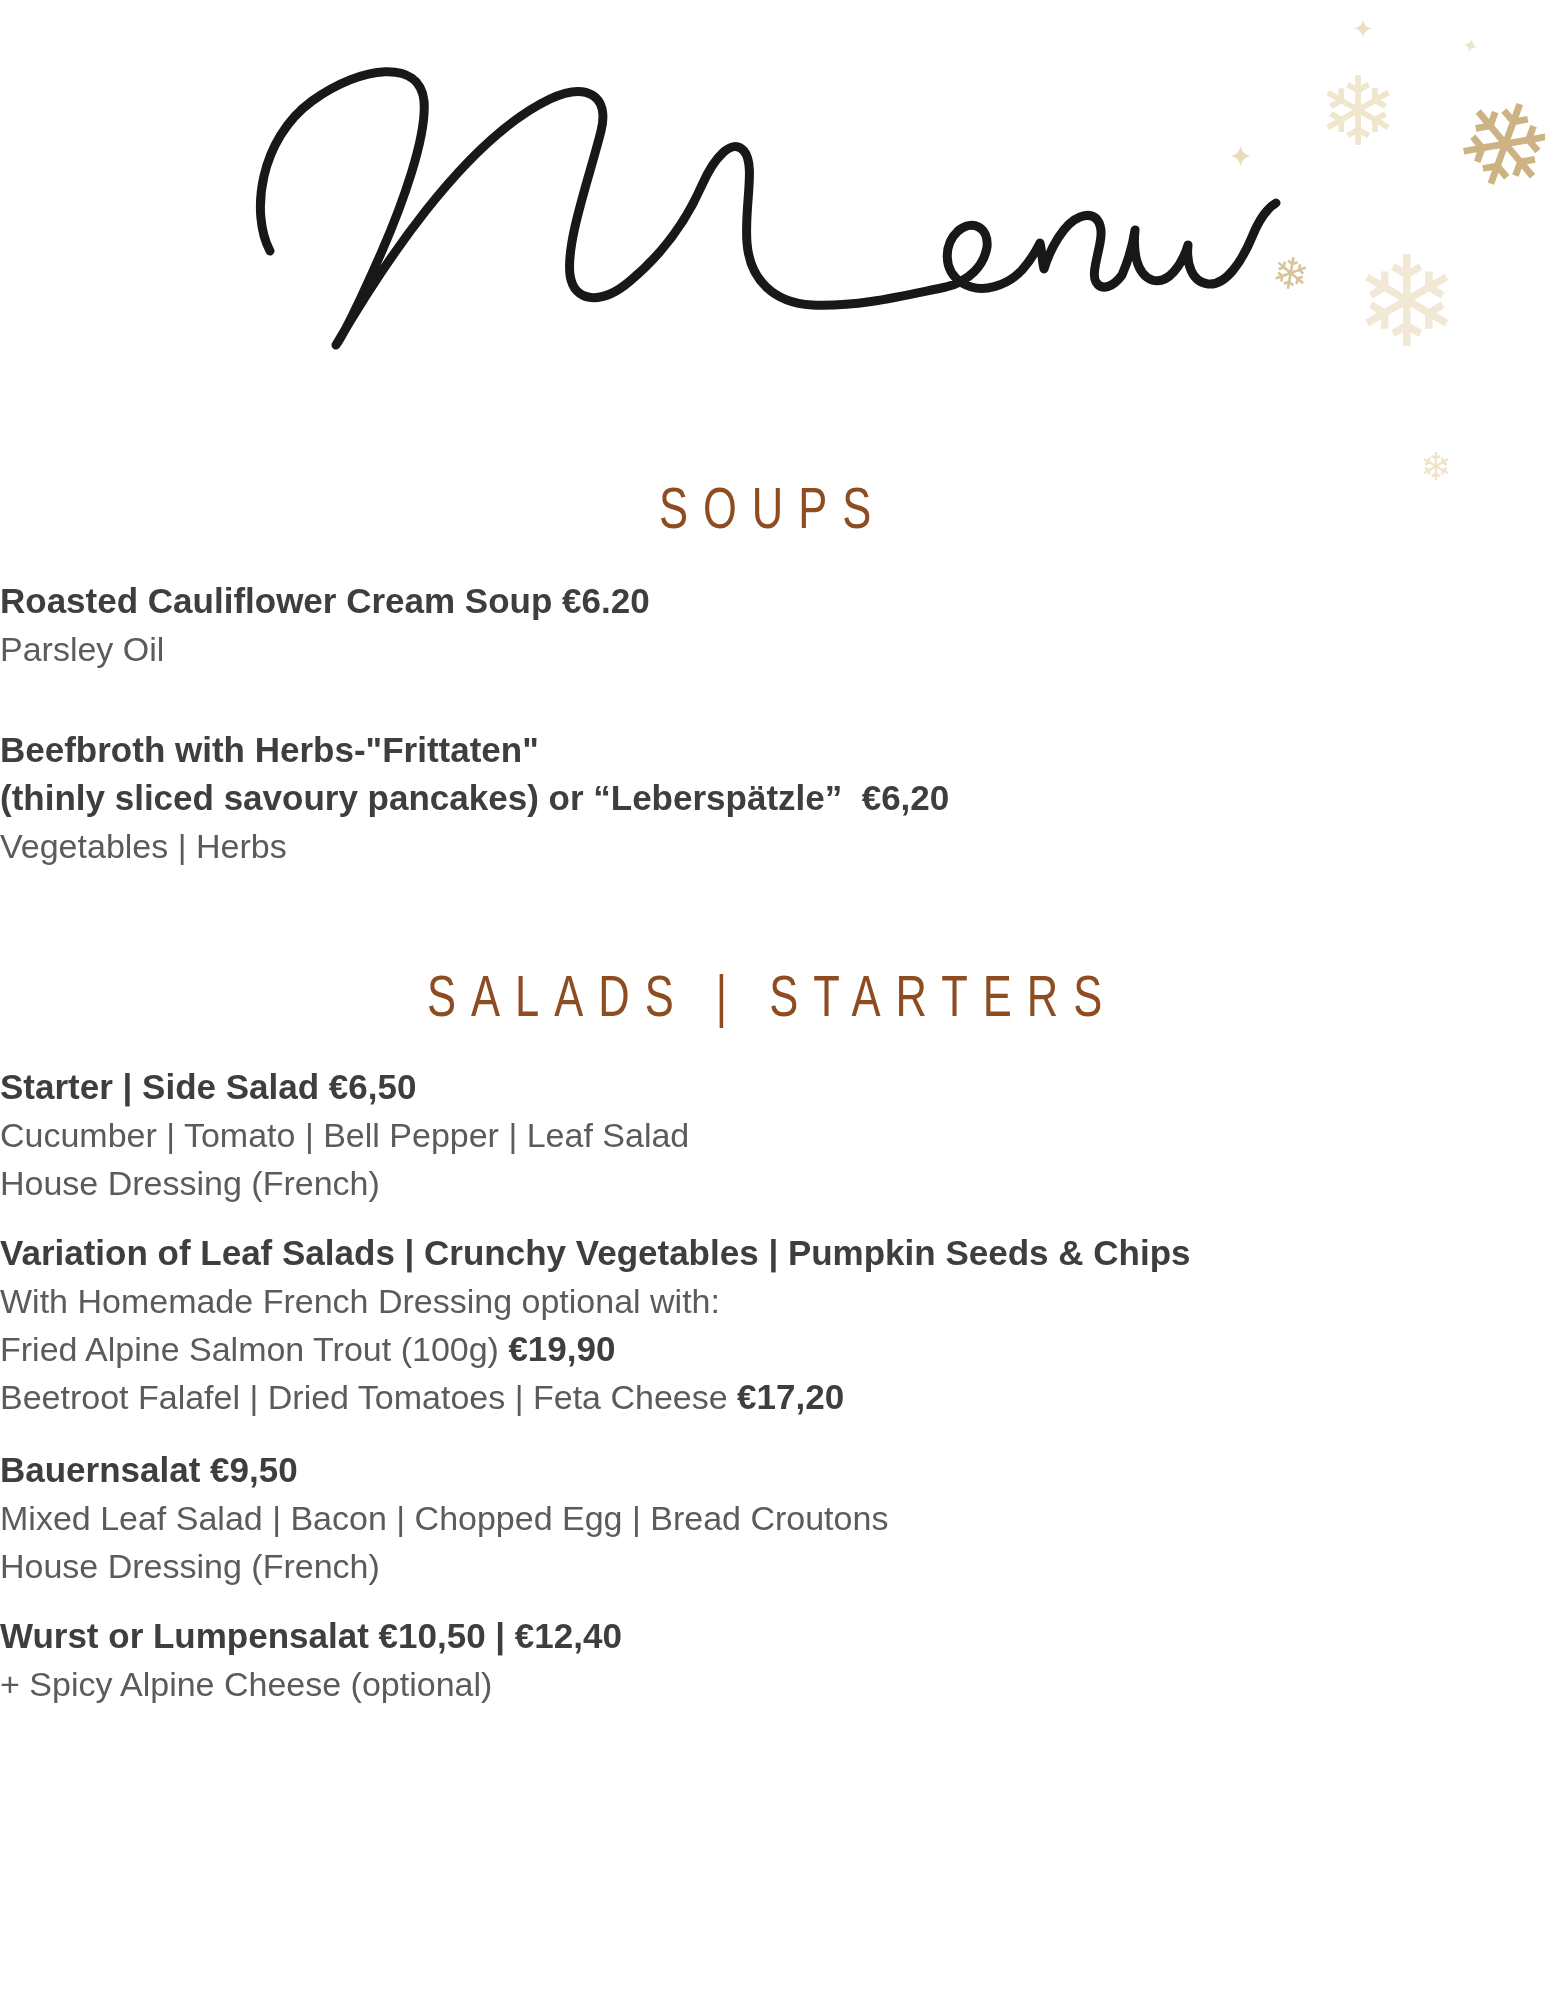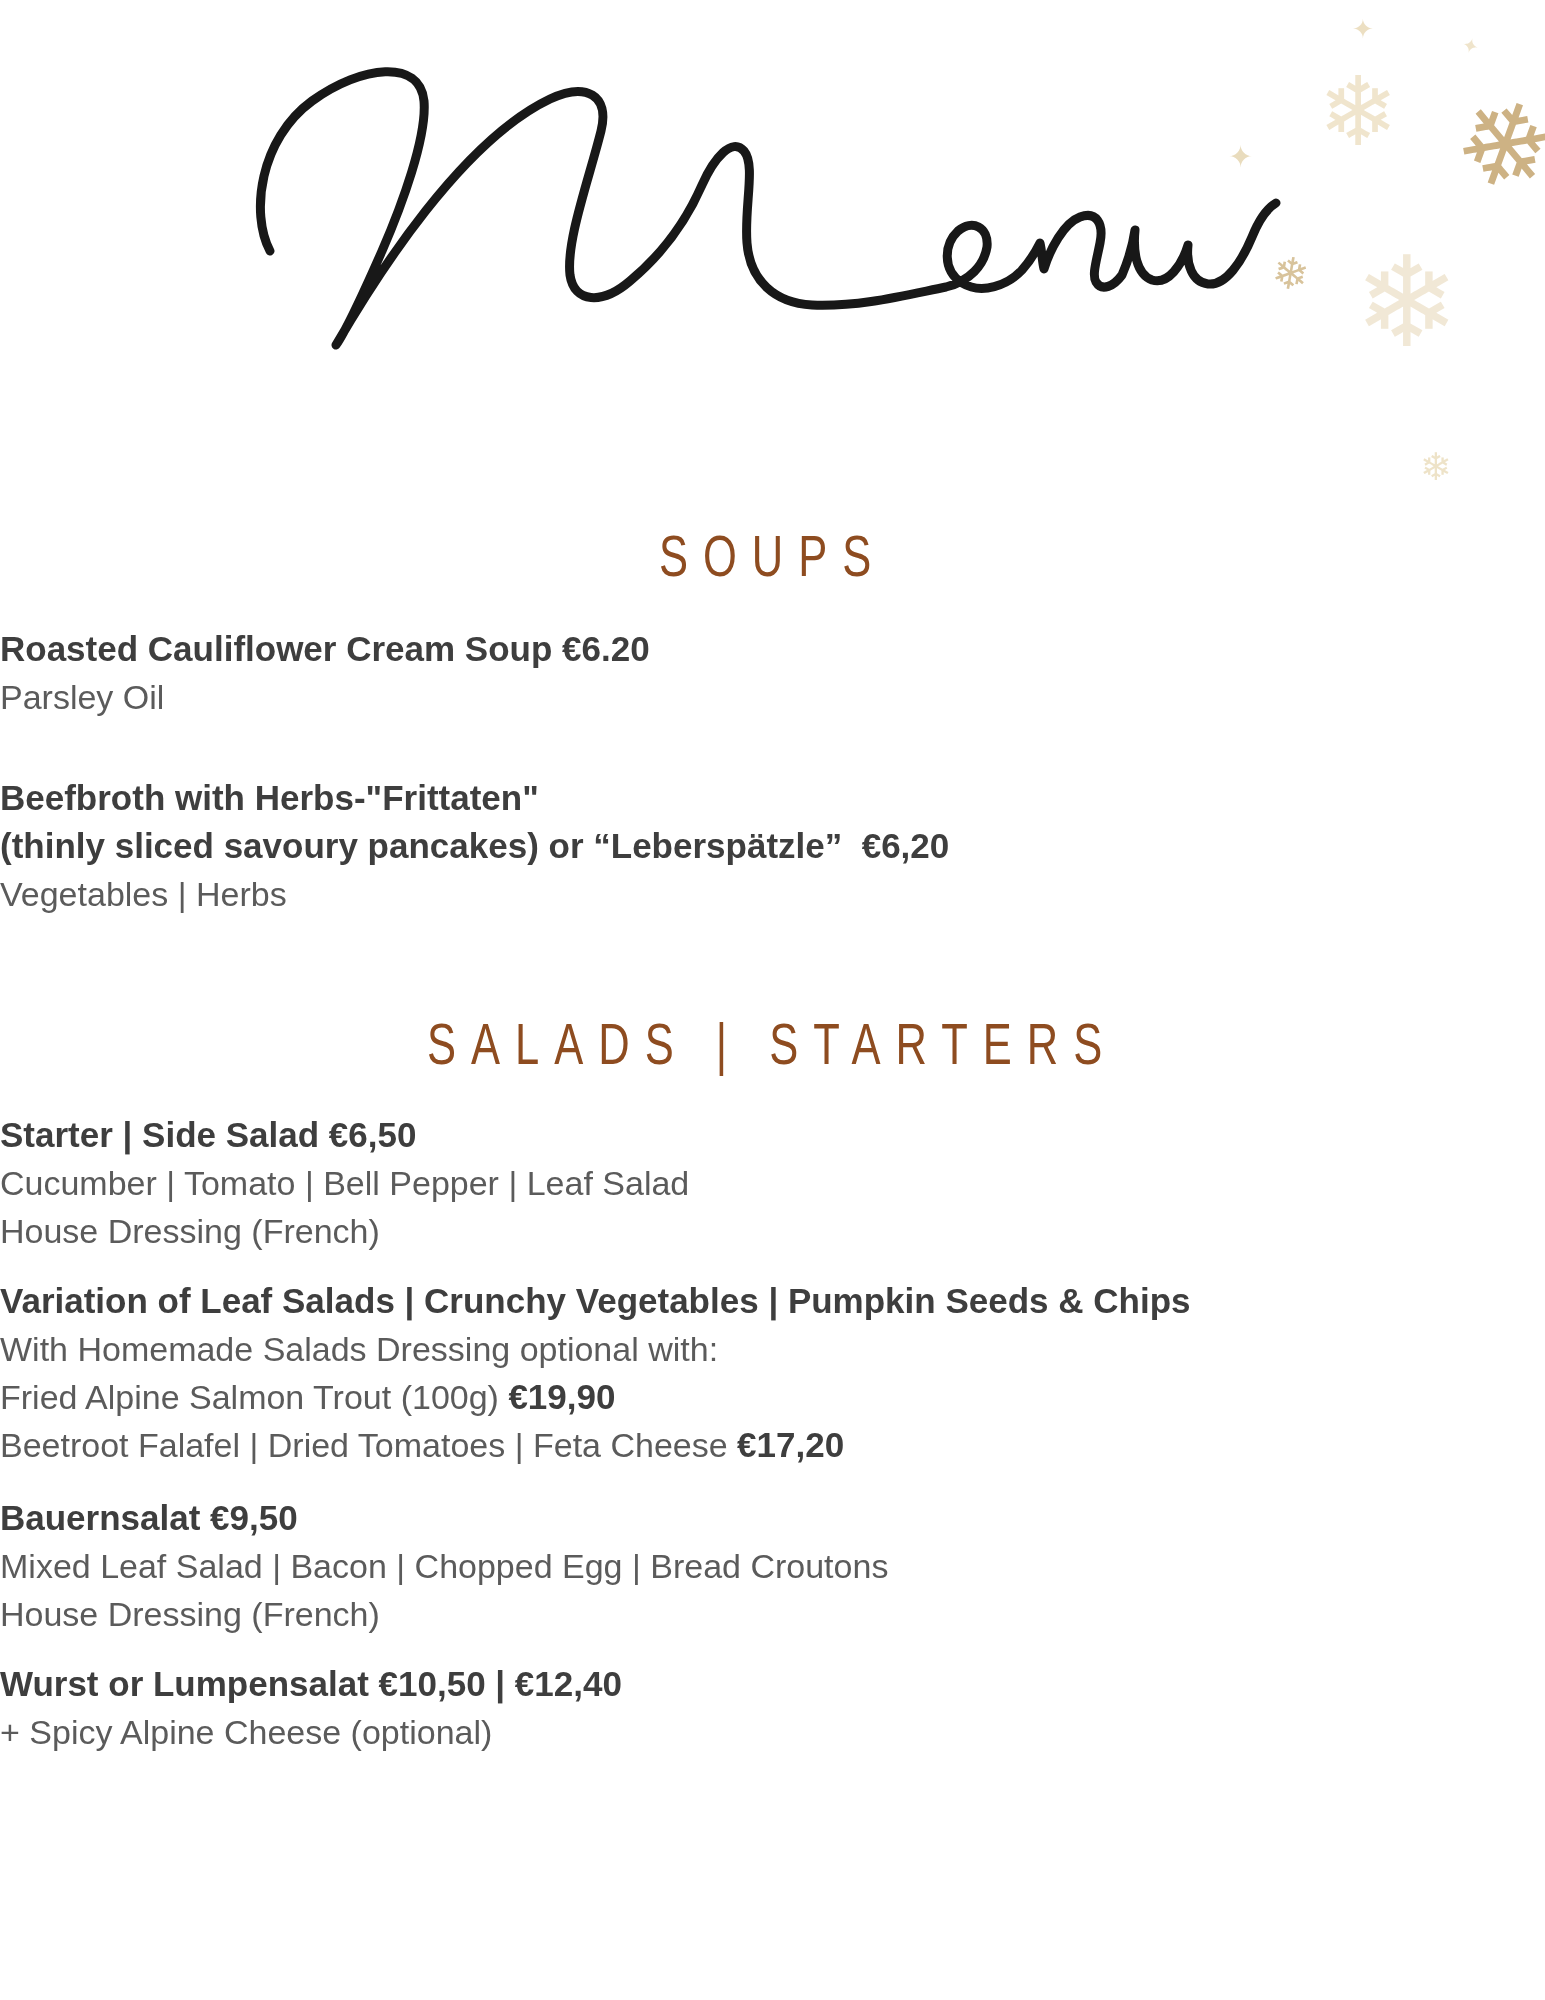--- a/index.html
+++ b/index.html
@@ -20,21 +20,21 @@
     pointer-events:none;
     display:inline-block;
   }
 
   
   .script-title{position:absolute;left:230px;top:55px;width:1080px;height:310px;}
   .script-title svg{display:block;width:100%;height:100%;}
   .script-stroke{fill:none;stroke:#181818;stroke-width:9;stroke-linecap:round;stroke-linejoin:round;}
 
   
-  .content{position:absolute;top:0;left:0;width:100%;margin-top:48px;}
+  .content{position:absolute;top:0;left:0;width:100%;}
 
   .heading{
     text-align:center;
     color:#8e4c20;
     font-size:58px;
     line-height:60px;
     font-weight:400;
   }
   .heading-inner{
     display:inline-block;
@@ -110,21 +110,21 @@
       </div>
       <div class="section sec-1">
         <div class="heading"><span class="heading-inner">SALADS | STARTERS</span></div>
         <div class="item">
           <div class="line"><span class="seg-b">Starter | Side Salad €6,50</span></div>
           <div class="line"><span class="seg-r">Cucumber | Tomato | Bell Pepper | Leaf Salad</span></div>
           <div class="line"><span class="seg-r">House Dressing (French)</span></div>
         </div>
         <div class="item">
           <div class="line"><span class="seg-b">Variation of Leaf Salads | Crunchy Vegetables | Pumpkin Seeds &amp; Chips</span></div>
-          <div class="line"><span class="seg-r">With Homemade Salads Dressing optional with:</span></div>
+          <div class="line"><span class="seg-r">With Homemade French Dressing optional with:</span></div>
           <div class="line"><span class="seg-r">Fried Alpine Salmon Trout (100g) </span><span class="seg-b">€19,90</span></div>
           <div class="line"><span class="seg-r">Beetroot Falafel | Dried Tomatoes | Feta Cheese </span><span class="seg-b">€17,20</span></div>
         </div>
         <div class="item">
           <div class="line"><span class="seg-b">Bauernsalat €9,50</span></div>
           <div class="line"><span class="seg-r">Mixed Leaf Salad | Bacon | Chopped Egg | Bread Croutons</span></div>
           <div class="line"><span class="seg-r">House Dressing (French)</span></div>
         </div>
         <div class="item">
           <div class="line"><span class="seg-b">Wurst or Lumpensalat €10,50 | €12,40</span></div>

